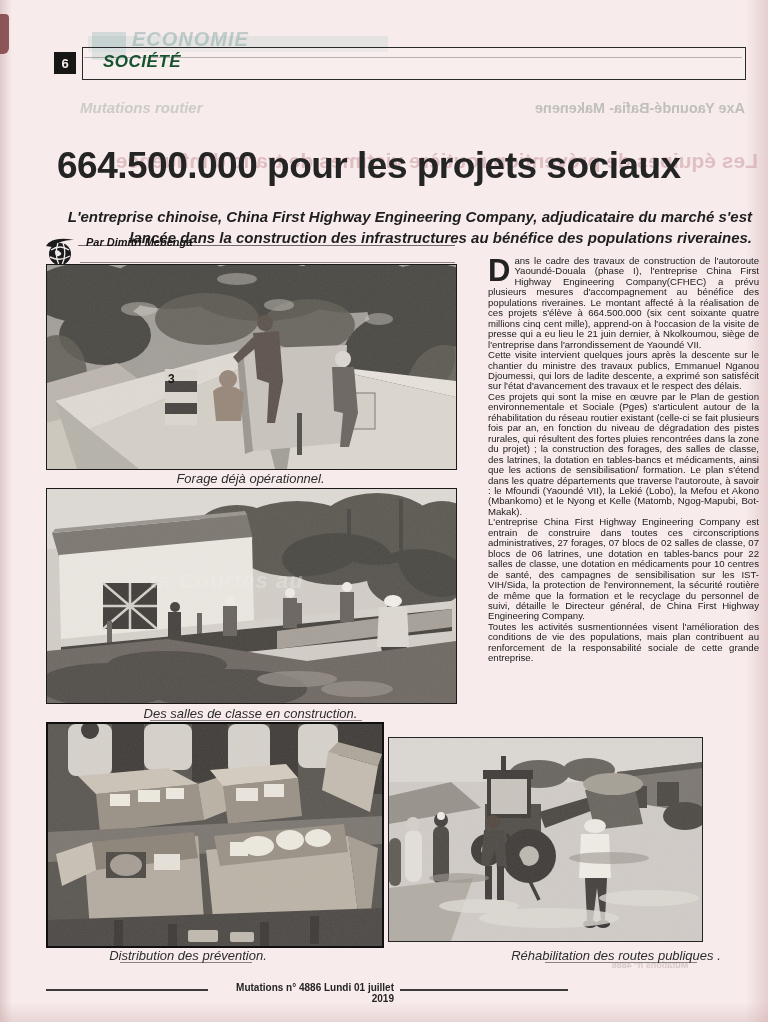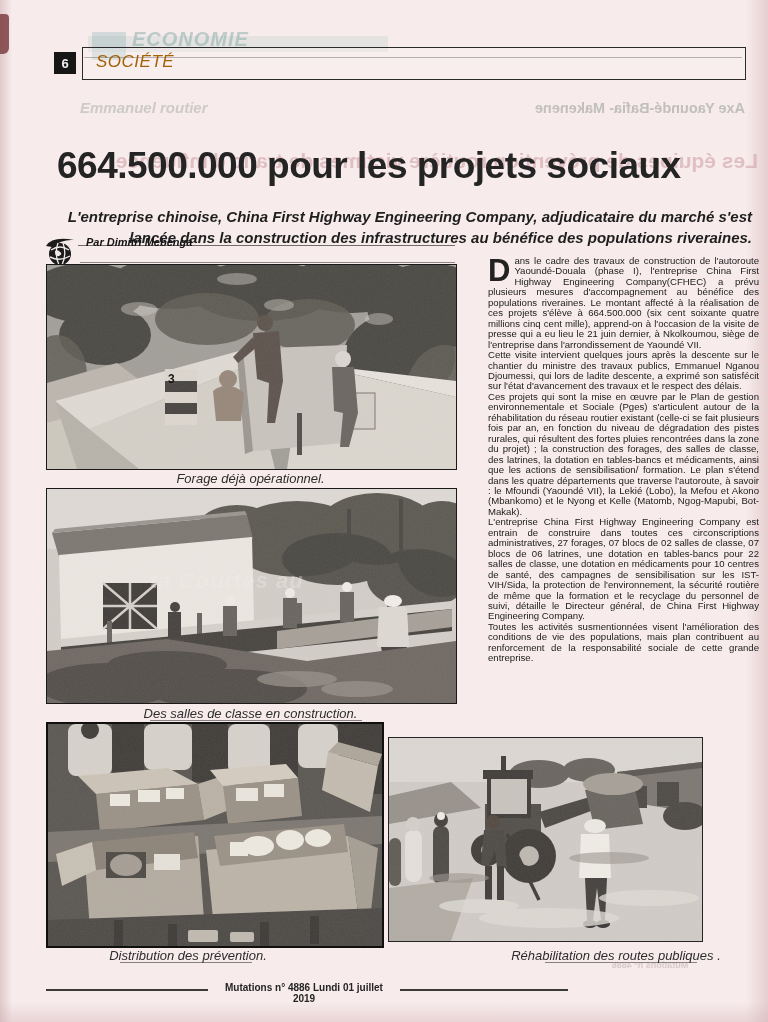--- a/index.html
+++ b/index.html
@@ -17,21 +17,21 @@
   .edge-bottom{left:0;right:0;bottom:0;height:20px;background:linear-gradient(to top, rgba(205,170,170,.35), rgba(205,170,170,0));}
   .corner-mark{left:0;top:14px;width:9px;height:40px;background:#7d3e42;border-radius:0 4px 6px 0;opacity:.85;}
   
   .pagenum{left:54px;top:52px;width:22px;height:22px;background:#161616;color:#f5efef;
     font-weight:bold;font-size:13px;display:flex;align-items:center;justify-content:center;}
   .ghost-logo-band{left:88px;top:36px;width:300px;height:16px;background:rgba(150,190,185,.18);}
   .ghost-logo-box{left:92px;top:32px;width:34px;height:28px;background:rgba(120,170,165,.28);}
   .ghost-logo-text{left:132px;top:28px;font-weight:bold;font-style:italic;font-size:20px;color:rgba(120,165,160,.45);letter-spacing:1px;}
   .section-box{left:82px;top:47px;width:662px;height:31px;border:1.5px solid #2a2a2a;background:rgba(250,243,243,.35);}
   .section-innerline{left:84px;top:57px;width:658px;height:1px;background:rgba(60,60,60,.35);}
-  .section-label{left:96px;top:52px;font-weight:normal;font-style:italic;font-size:17px;letter-spacing:.5px;color:#a16207;}
+  .section-label{left:103px;top:52px;font-weight:bold;font-style:italic;font-size:17px;letter-spacing:.5px;color:#14532d;}
   .mirror{transform:scaleX(-1);}
   .ghost-kicker-left{left:80px;top:99px;font-style:italic;font-size:15px;color:rgba(150,165,158,.45);font-weight:bold;}
   .ghost-kicker-right{left:430px;top:100px;width:315px;font-size:14.5px;text-align:left;color:rgba(148,154,150,.55);font-weight:bold;}
   .ghost-headline{left:90px;top:149px;width:668px;font-size:21px;font-weight:bold;color:rgba(205,155,162,.55);white-space:nowrap;}
   
   .kicker{left:44px;top:117px;font-weight:bold;font-style:italic;font-size:19px;color:#141414;}
   .headline{left:57px;top:147px;width:722px;font-weight:bold;font-size:37px;letter-spacing:-.5px;color:#242424;line-height:1.05;}
   .standfirst{left:44px;top:206px;width:708px;font-style:italic;font-weight:600;font-size:15px;line-height:1.4;color:#1e1e1e;text-align:right;}
   
   .byline-rule-top{left:78px;top:245px;width:377px;height:1px;background:rgba(40,40,40,.65);}
@@ -55,21 +55,21 @@
   .cr2{left:150px;top:720px;width:212px;}
   .cr3{left:120px;top:962px;width:132px;}
   .cr4{left:545px;top:962px;width:152px;}
   .barrel-mark{left:168px;top:372px;font-weight:bold;font-size:12px;color:#181613;}
   .photo2-bleed{left:150px;top:568px;width:260px;font-weight:bold;font-size:22px;color:rgba(240,238,232,.35);font-style:italic;letter-spacing:1px;}
   
   .bodycol{left:488px;top:256px;width:271px;font-size:9.6px;line-height:10.45px;text-align:justify;color:#1b1b1b;}
   .bodycol p{margin:0;}
   .dropcap{float:left;font-size:31px;line-height:27px;font-weight:bold;padding:1px 4px 0 0;color:#222;}
   
-  .footer-text{left:214px;top:982px;width:180px;text-align:center;font-weight:bold;font-size:10px;color:#242424;}
+  .footer-text{left:214px;top:982px;width:180px;text-align:right;font-weight:bold;font-size:10px;color:#242424;}
   .footer-rule-l{left:46px;top:989px;width:162px;height:1.5px;background:#3a3a3a;}
   .footer-rule-r{left:400px;top:989px;width:168px;height:1.5px;background:#3a3a3a;}
   .footer-ghost{left:540px;top:960px;width:220px;font-size:9px;color:rgba(170,150,150,.4);font-weight:bold;text-align:center;}
 </style>
 </head>
 <body>
 
 <svg width="0" height="0" style="position:absolute" aria-hidden="true">
   <defs>
     <filter id="grain" x="0" y="0" width="100%" height="100%">
@@ -87,21 +87,21 @@
   <div class="abs corner-mark"></div>
 
   <div class="abs ghost-logo-band"></div>
   <div class="abs ghost-logo-box"></div>
   <div class="abs ghost-logo-text">ECONOMIE</div>
   <div class="abs pagenum">6</div>
   <div class="abs section-box"></div>
   <div class="abs section-innerline"></div>
   <div class="abs section-label">SOCIÉTÉ</div>
 
-  <div class="abs ghost-kicker-left">Emmanuel routier</div>
+  <div class="abs ghost-kicker-left">Mutations routier</div>
   <div class="abs ghost-kicker-right mirror">Axe Yaoundé-Bafia- Makenene</div>
   <div class="abs ghost-headline mirror">Les équipes de prévention routière victimes de trafic d'influence</div>
 
   <div class="abs headline">664.500.000 pour les projets sociaux</div>
   <div class="abs standfirst">L'entreprise chinoise, China First Highway Engineering Company, adjudicataire du marché s'est lancée dans la construction des infrastructures au bénéfice des populations riveraines.</div>
 
   <div class="abs globe">
     <svg viewBox="0 0 34 30">
       <path d="M2 8 Q8 -2 30 2 Q18 1 8 9 Z" fill="#1b1b1b"></path>
       <circle cx="16" cy="16" r="11" fill="#1b1b1b"></circle>

